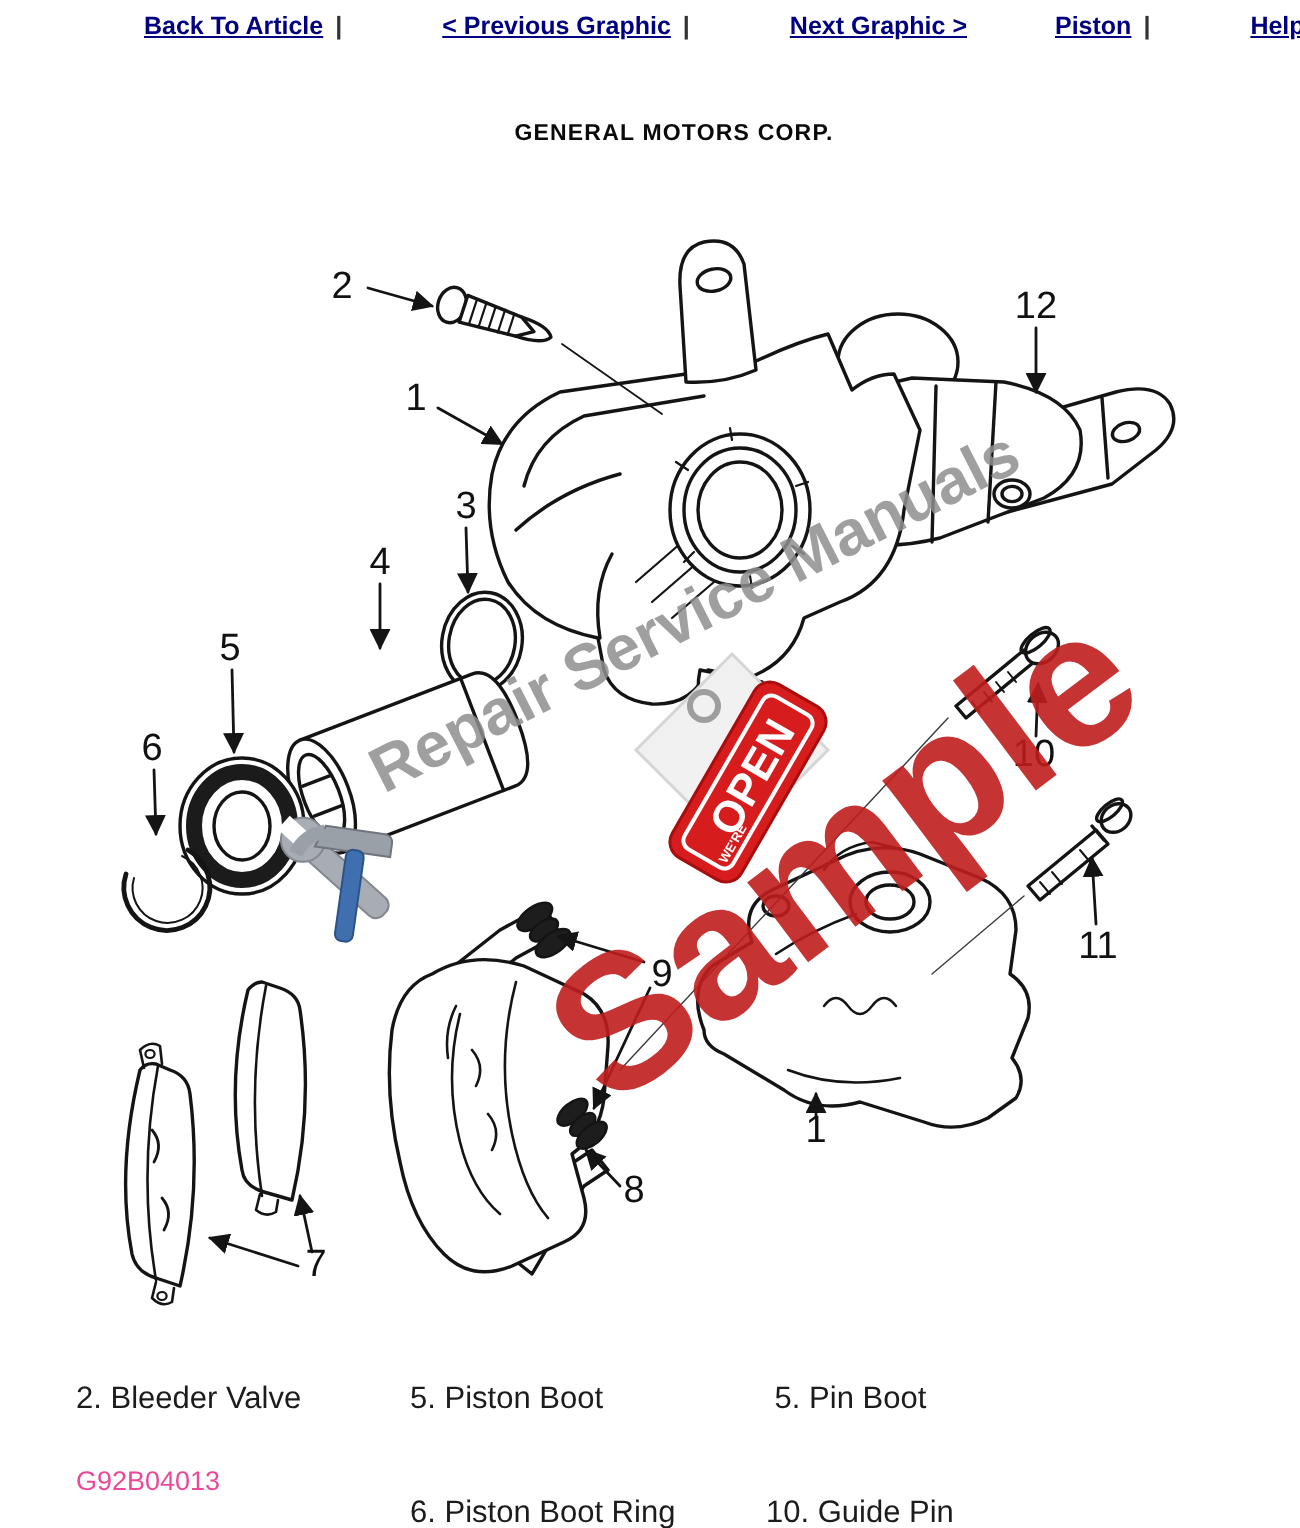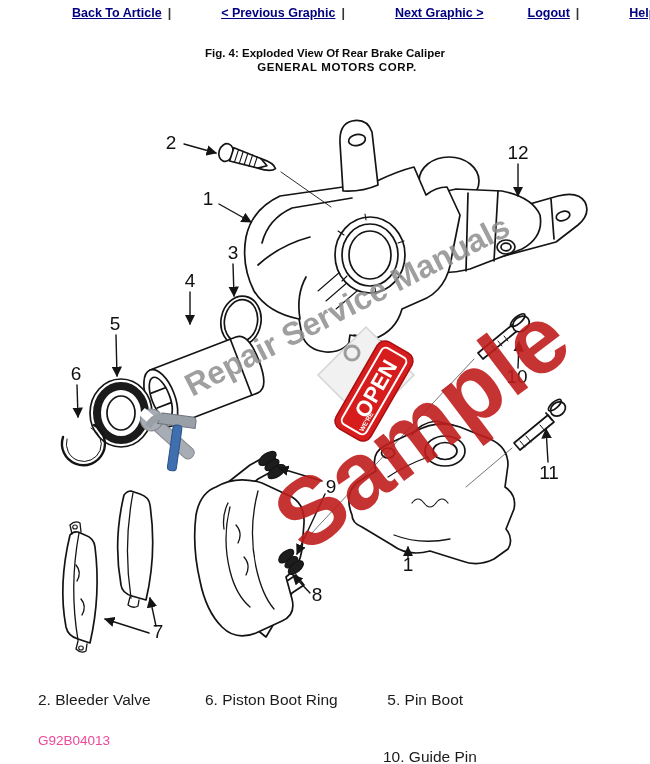--- a/index.html
+++ b/index.html
@@ -26,26 +26,25 @@
 </head>
 <body>
 
 <div class="page">
 
   <div class="topbar">
     <div class="navgrp">
       <a class="lnk">Back To Article</a><span class="sep">|</span><a class="lnk">&lt; Previous Graphic</a><span class="sep">|</span><a class="lnk">Next Graphic &gt;</a>
     </div>
     <div class="navgrp">
-      <a class="lnk">Logout</a><span class="sep">|</span><a class="lnk">Help</a>
+      <a class="lnk">Piston</a><span class="sep">|</span><a class="lnk">Help</a>
     </div>
   </div>
 
 
-  <div class="fig-caption">Fig. 4: Exploded View Of Rear Brake Caliper</div>
   <div class="fig-company">GENERAL MOTORS CORP.</div>
 
   <svg class="diagram" width="650" height="560" viewBox="0 0 650 560">
     <defs>
       <marker id="ah" viewBox="0 0 10 10" refX="9" refY="5" markerWidth="7.5" markerHeight="7.5" orient="auto-start-reverse">
         <path d="M0,0 L10,5 L0,10 z" fill="#141414"></path>
       </marker>
     </defs>
 
     <g stroke="#141414" stroke-width="1.7" fill="#fff" stroke-linejoin="round" stroke-linecap="round">
@@ -241,20 +240,21 @@
     <text transform="translate(306,460) rotate(-37)" font-family="Liberation Sans, sans-serif" font-size="95" font-weight="bold" fill="#c01d1d" opacity="0.9">Sample</text>
   </svg>
 
   <div class="parts">
     <div class="pcol pcol1">
       <div>2. Bleeder Valve</div>
       
       
     </div>
     <div class="pcol pcol2">
+      <div>5. Piston Boot</div>
       <div>6. Piston Boot Ring</div>
       
       
     </div>
     <div class="pcol pcol3">
       <div> 5. Pin Boot</div>
       <div>10. Guide Pin</div>
       
       
     </div>

